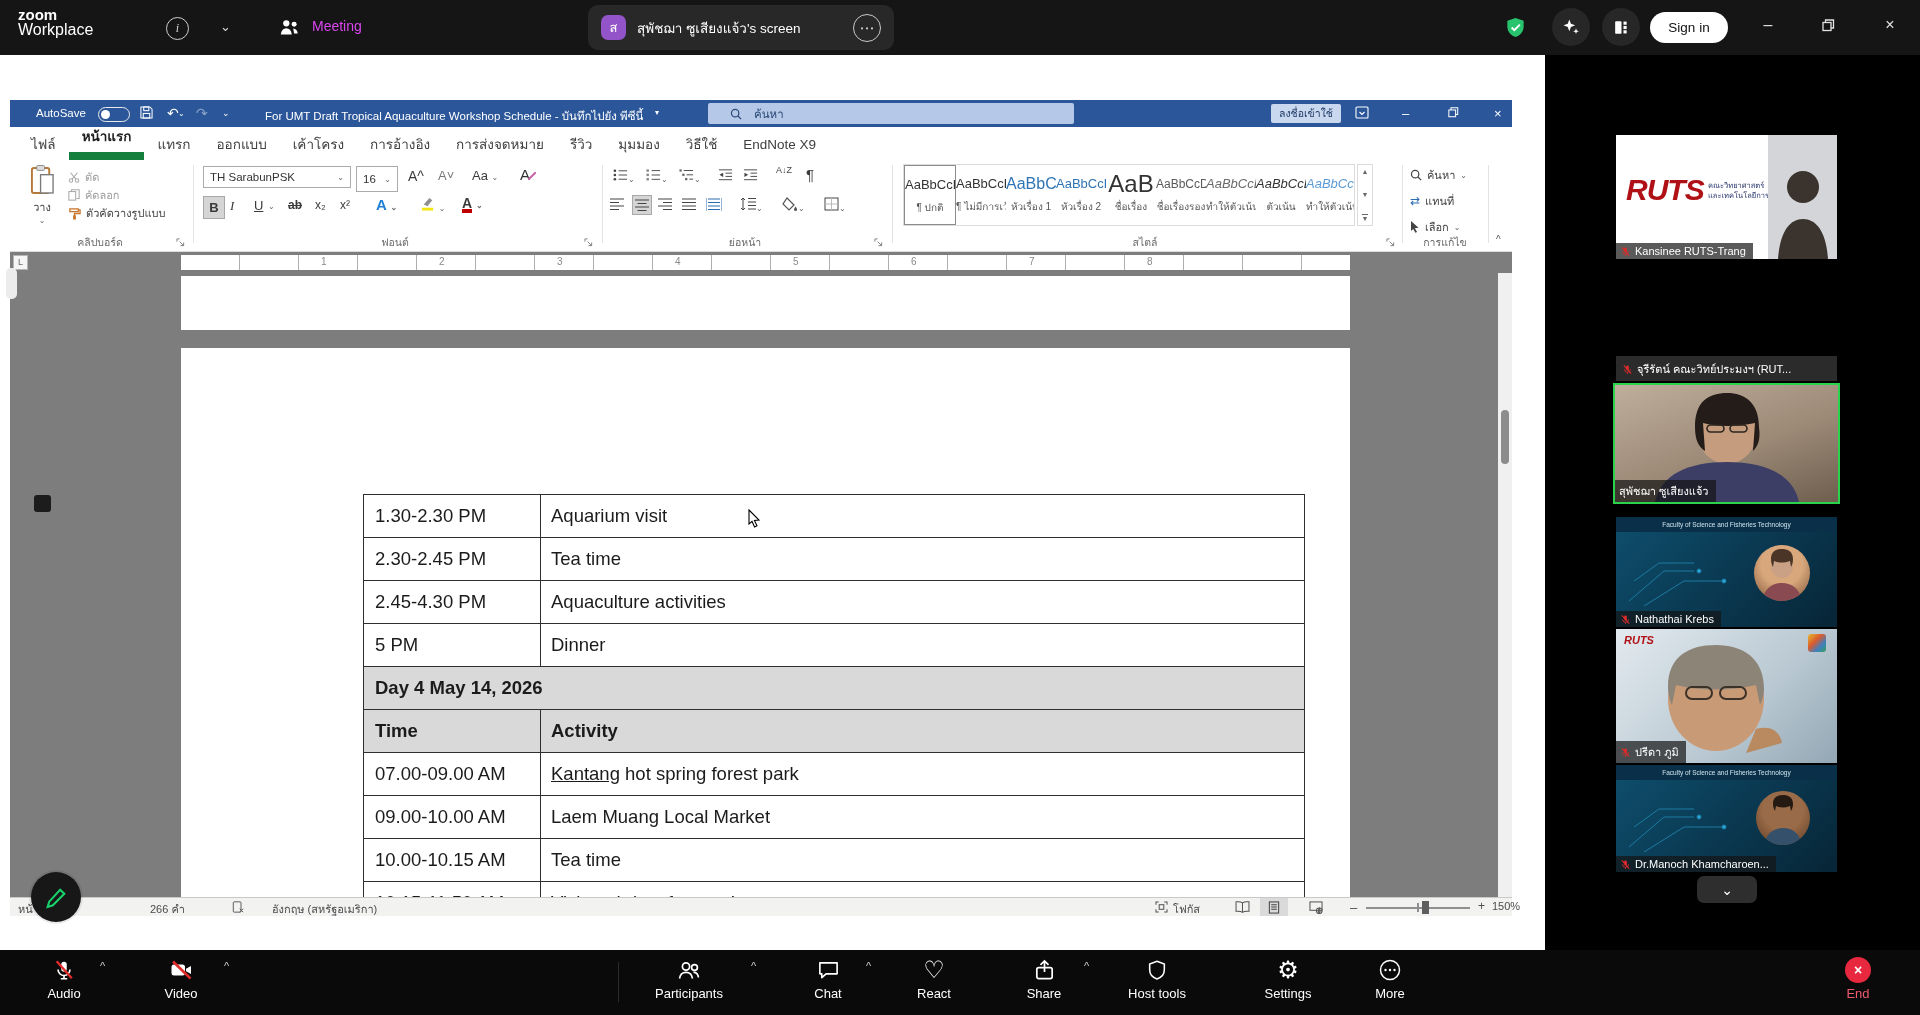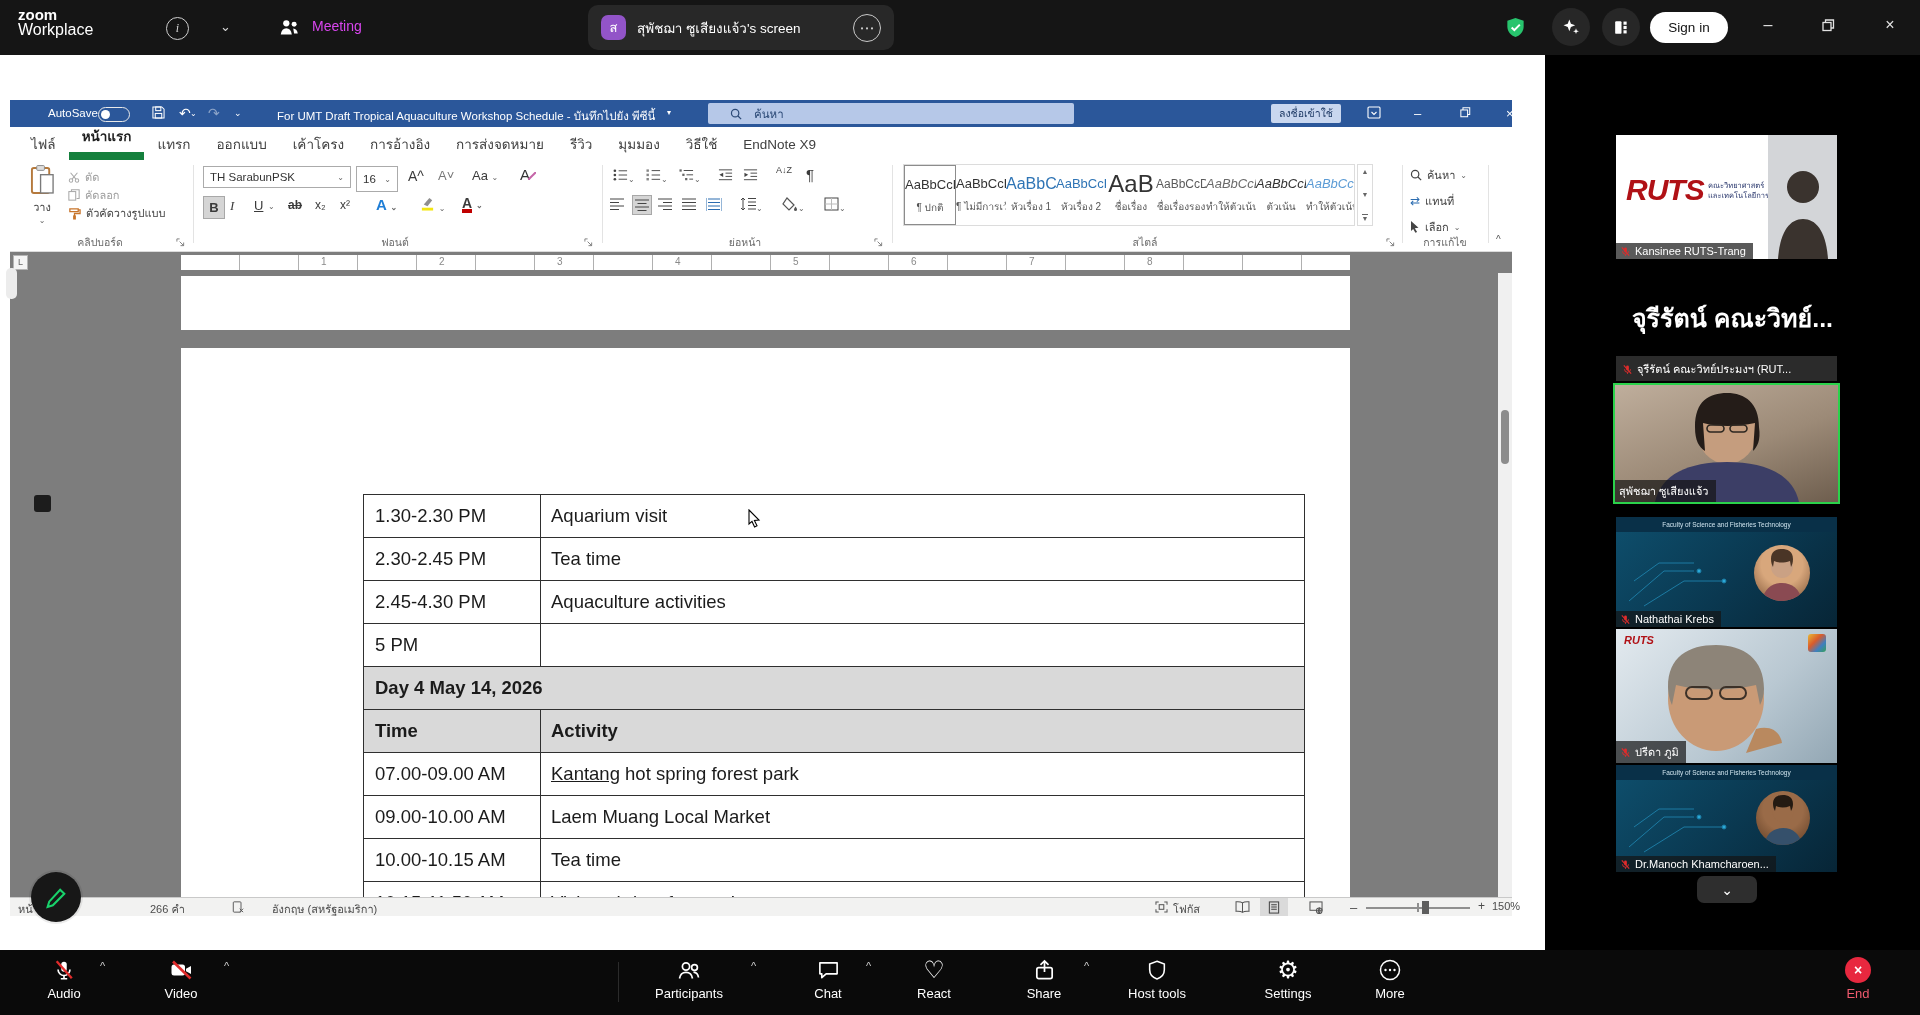--- a/index.html
+++ b/index.html
@@ -26,21 +26,21 @@
     color:#111;font-size:13.5px;display:flex;align-items:center;justify-content:center;}
   .wc{position:absolute;top:16px;color:#e2e2e2;font-size:16px;width:24px;text-align:center;}
 
   
   .share-bg{position:absolute;left:0;top:55px;width:1545px;height:895px;background:#fff;}
   .side-bg{position:absolute;left:1545px;top:55px;width:375px;height:895px;background:#000;}
 
   
   .word{position:absolute;left:10px;top:100px;width:1502px;height:816px;background:#fff;font-size:12px;color:#333;}
   .wtitle{position:absolute;left:0;top:0;width:1502px;height:27px;background:#2b579a;color:#fff;}
-  .wt{position:absolute;font-size:11.5px;color:#fff;white-space:nowrap;margin-left:12px;}
+  .wt{position:absolute;font-size:11.5px;color:#fff;white-space:nowrap;}
   .toggle{position:absolute;left:88px;top:7px;width:30px;height:13px;border:1px solid #e9e9e9;border-radius:8px;}
   .toggle .knob{position:absolute;left:2px;top:1.5px;width:9px;height:9px;border-radius:50%;background:#fff;}
   .wsearch{position:absolute;left:698px;top:3px;width:366px;height:21px;background:#b6c8e8;border-radius:2px;
     display:flex;align-items:center;gap:12px;padding-left:22px;box-sizing:border-box;color:#2c4a77;font-size:11.5px;}
   .wsign{position:absolute;left:1261px;top:4px;width:70px;height:19px;background:#c9d7ef;color:#1f3b66;
     font-size:10.5px;display:flex;align-items:center;justify-content:center;border-radius:2px;}
 
   .wtabs{position:absolute;left:0;top:27px;width:1502px;height:33px;background:#fff;display:flex;align-items:flex-end;padding-left:8px;box-sizing:border-box;}
   .wtab{padding:0 13px;height:29px;line-height:27px;font-size:13.5px;color:#404040;white-space:nowrap;}
   .wtab.on{font-weight:700;color:#1e1e1e;border-bottom:8px solid #15803d;}
@@ -549,20 +549,23 @@
                 <span>2.45-4.30 PM</span>
               </div>
             <div class="tc2">
                 <span>Aquaculture activities</span>
               </div>
           </div>
           <div class="trow">
             <div class="tc1">
                 <span>5 PM</span>
               </div>
+            <div class="tc2">
+                <span>Dinner</span>
+              </div>
           </div>
           <div class="dayrow">
               <span>Day 4 May 14, 2026</span>
             </div>
           <div class="trow grayrow hdr">
             <div class="tc1">
                 <span>Time</span>
               </div>
             <div class="tc2">
                 <span>Activity</span>
@@ -678,21 +681,20 @@
     <div class="namebar">
       <svg width="11" height="11" viewBox="0 0 24 24">
           <rect x="9" y="3" width="6" height="11" rx="3" fill="#e02b2b"></rect>
           <path d="M5.5 11.5a6.5 6.5 0 0 0 13 0M12 18v3.5" fill="none" stroke="#e02b2b" stroke-width="2"></path>
           <path d="M4 3L20 21" stroke="#e02b2b" stroke-width="2.4"></path>
         </svg>
       <span>Kansinee RUTS-Trang</span>
     </div>
   </div>
 
-  <div class="spk-title">จุรีรัตน์ คณะวิทย์...</div>
 
   <div class="tile" style="left:1616px;top:356px;width:221px;height:25px;background:#2b2b2b;">
     <div class="namebar" style="position:static;background:none;padding:4px 6px;">
       <svg width="11" height="11" viewBox="0 0 24 24">
           <rect x="9" y="3" width="6" height="11" rx="3" fill="#e02b2b"></rect>
           <path d="M5.5 11.5a6.5 6.5 0 0 0 13 0M12 18v3.5" fill="none" stroke="#e02b2b" stroke-width="2"></path>
           <path d="M4 3L20 21" stroke="#e02b2b" stroke-width="2.4"></path>
         </svg>
       <span>จุรีรัตน์ คณะวิทย์ประมงฯ (RUT...</span>
     </div>

